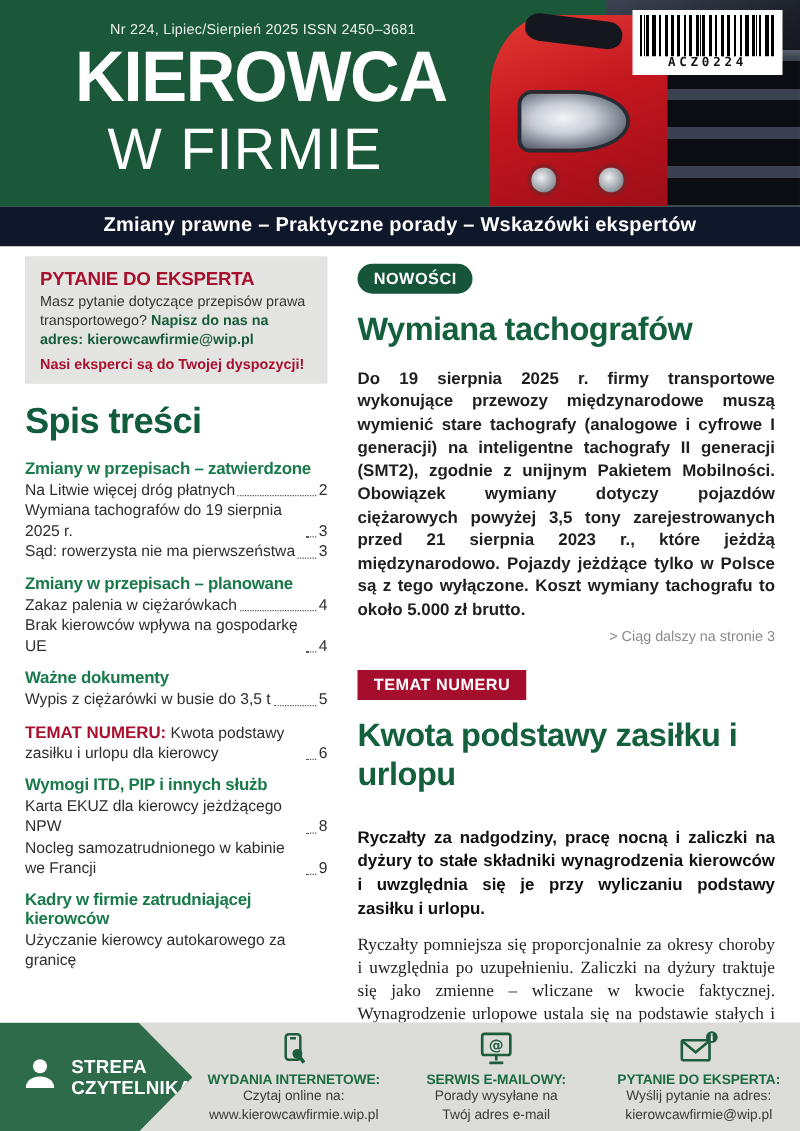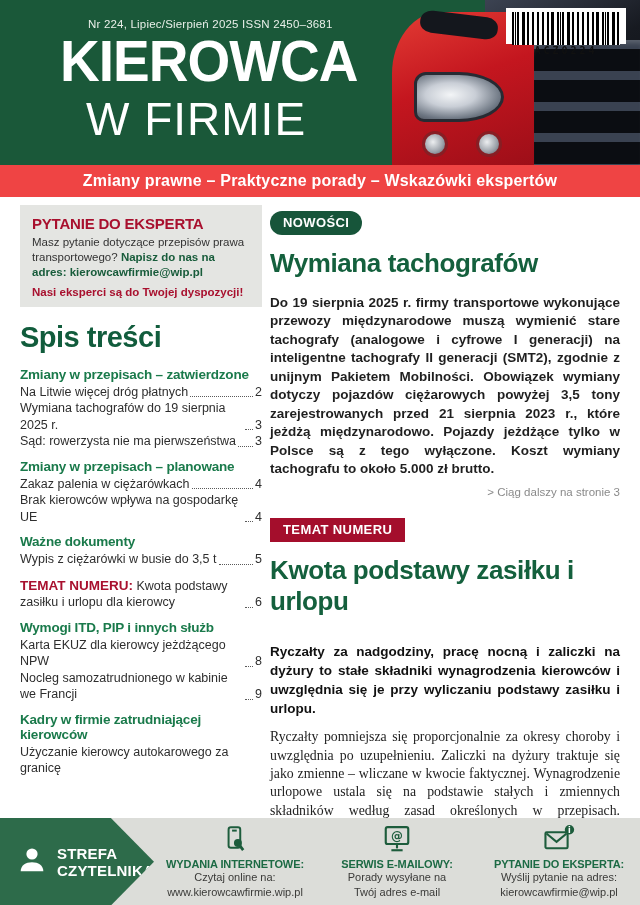--- a/index.html
+++ b/index.html
@@ -25,32 +25,32 @@
   .truck-mirror { position:absolute; left:30px; top:14px; width:78px; height:22px; background:#14171d;
     border-radius:12px / 10px; transform:rotate(7deg); }
   .truck-headlight { position:absolute; left:24px; top:72px; width:90px; height:50px;
     background:radial-gradient(ellipse at 40% 45%,#f3f5f7 0%,#c9ced6 35%,#6e7783 70%,#383d46 100%);
     border:3px solid #272b33; border-radius:12px 50% 50% 10px; }
   .truck-foglamp { position:absolute; width:26px; height:26px; border-radius:50%;
     background:radial-gradient(circle at 40% 40%,#eceef0,#9aa0a8 60%,#535962);
     border:3px solid #881e24; }
   .fog1 { left:32px; top:131px; } .fog2 { left:86px; top:131px; }
 
-  .barcode { position:absolute; top:8px; right:14px; width:120px; height:36px; background:#fff; padding:4px 6px 1px; }
+  .barcode { position:absolute; top:8px; right:14px; width:120px; height:52px; background:#fff; padding:4px 6px 1px; }
   .barcode-bars { height:33px; background-color:#fff;
     background-image:repeating-linear-gradient(90deg,#000 0 2px,transparent 2px 5px),
                      repeating-linear-gradient(90deg,transparent 0 3px,#000 3px 4px,transparent 4px 9px); }
   .barcode-text { font-family:"DejaVu Sans Mono", monospace; font-size:10px; font-weight:700; text-align:center; letter-spacing:3px; color:#111; }
 
   
-  .tagline-bar { height:32px; background:#ef4444; color:#fff; display:flex; align-items:center; justify-content:center;
+  .tagline-bar { height:32px; background:#0f172a; color:#fff; display:flex; align-items:center; justify-content:center;
     font-size:16px; font-weight:700; letter-spacing:.2px; flex:none; }
 
   
-  .main { flex:none; height:621px; display:flex; padding:8px 20px 0; gap:8px; overflow:hidden; }
+  .main { flex:none; height:621px; display:flex; padding:8px 20px 0; gap:24px; overflow:hidden; }
   .col-left { flex:0 0 242px; display:flex; flex-direction:column; }
   .col-right { flex:1; display:flex; flex-direction:column; }
 
   
   .expert-box { background:#e4e5e2; padding:10px 12px 9px; }
   .expert-heading { color:#a8102e; font-size:15px; font-weight:800; margin-bottom:3px; letter-spacing:-.2px; }
   .expert-text { font-size:11.5px; line-height:1.32; color:#333; }
   .expert-cta { color:#185c3b; font-weight:800; }
   .expert-note { color:#a8102e; font-weight:800; font-size:11.5px; margin-top:5px; }
 

